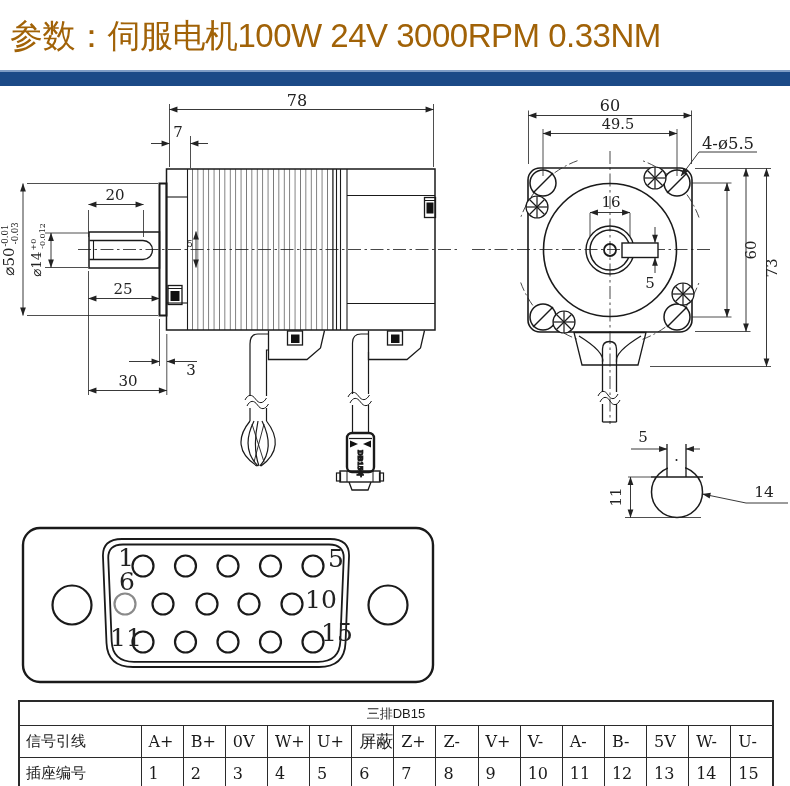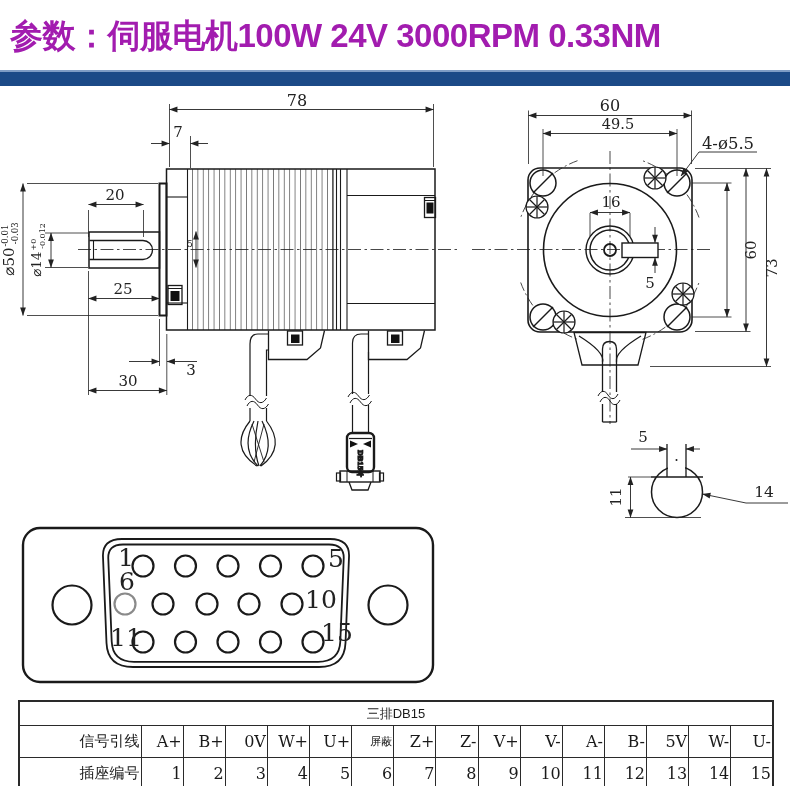--- a/index.html
+++ b/index.html
@@ -1,33 +1,33 @@
 <!DOCTYPE html>
 <html><head>
 <meta charset="utf-8">
 <style>
   html,body{margin:0;padding:0;background:#fff;}
   #page{position:relative;width:790px;height:786px;background:#fff;overflow:hidden;
         font-family:"Liberation Sans",sans-serif;}
-  #hdr{position:absolute;left:10px;top:14px;width:770px;font-size:33px;font-weight:700;
-       color:#a21caf;letter-spacing:-0.5px;white-space:nowrap;}
+  #hdr{position:absolute;left:10px;top:14px;width:770px;font-size:33px;font-weight:400;
+       color:#a16207;letter-spacing:-0.5px;white-space:nowrap;}
   #bar{position:absolute;left:0;top:70px;width:790px;height:16px;background:#1b4a87;
        border-top:2px solid #7e9cc4;box-sizing:border-box;}
   svg{position:absolute;left:0;top:0;}
   text{font-family:"DejaVu Serif","Liberation Serif",serif;fill:#222;}
   #tblwrap{position:absolute;left:18px;top:700px;width:756px;}
   table{border-collapse:collapse;table-layout:fixed;width:756px;
         font-family:"DejaVu Serif","Liberation Serif",serif;color:#1a1a1a;}
-  td{border:1.2px solid #2a2a2a;overflow:hidden;white-space:nowrap;text-align:right;}
+  td{border:1.2px solid #2a2a2a;overflow:hidden;white-space:nowrap;}
   table{border:2px solid #2a2a2a;}
   .t-title{text-align:center;font-size:13px;height:21px;font-family:"Liberation Sans",sans-serif;}
   .t-head{font-size:15px;padding-left:6px;height:29px;font-family:"Liberation Sans",sans-serif;}
   .t-sig{font-size:16px;padding-left:7px;}
   .t-pin{font-size:16px;padding-left:7px;height:25px;}
-  .cjk-small{font-size:11px;font-family:"Liberation Sans",sans-serif;}
+  .cjk-small{font-size:17px;font-family:"Liberation Sans",sans-serif;}
 </style>
 </head>
 <body>
 
 <div id="page">
   <div id="hdr">参数：伺服电机100W 24V 3000RPM 0.33NM</div>
   <div id="bar"></div>
 
   <svg width="790" height="700" viewBox="0 0 790 700">
     <defs>

